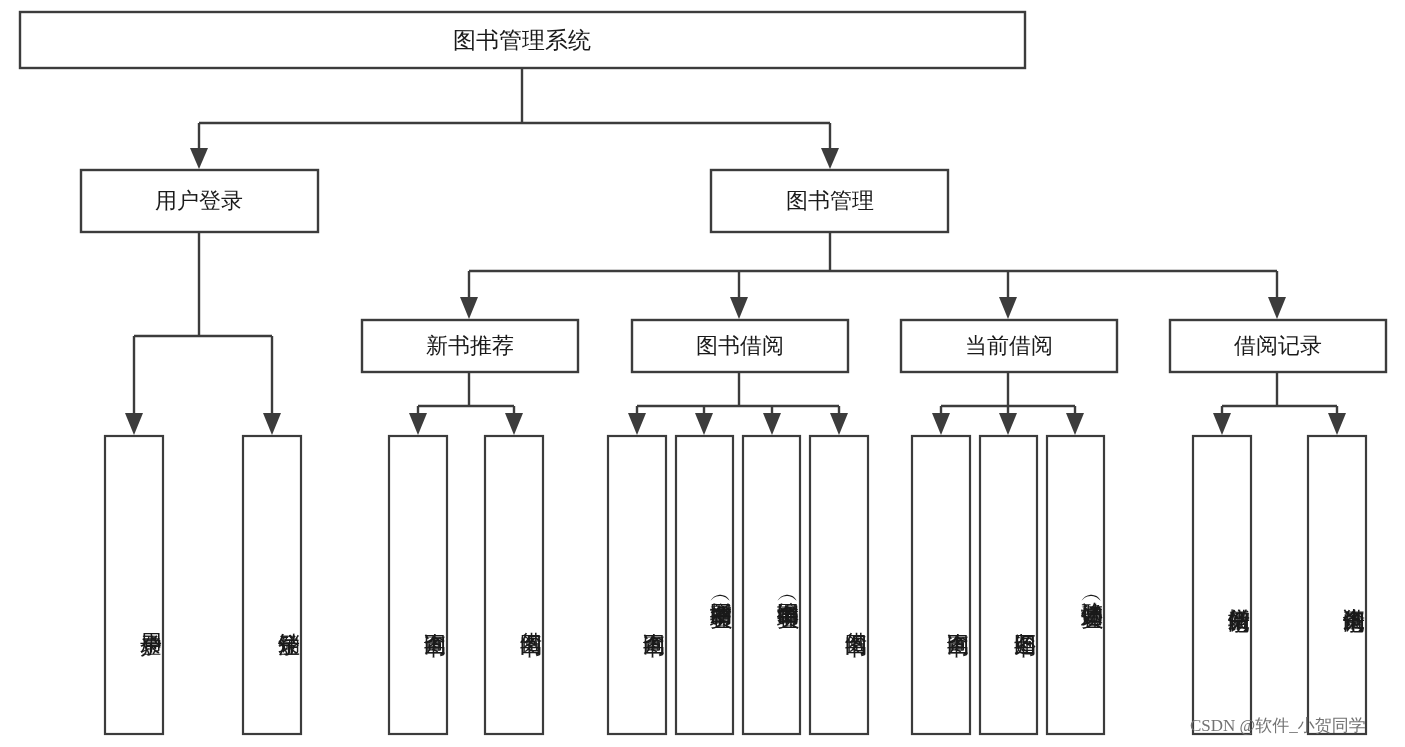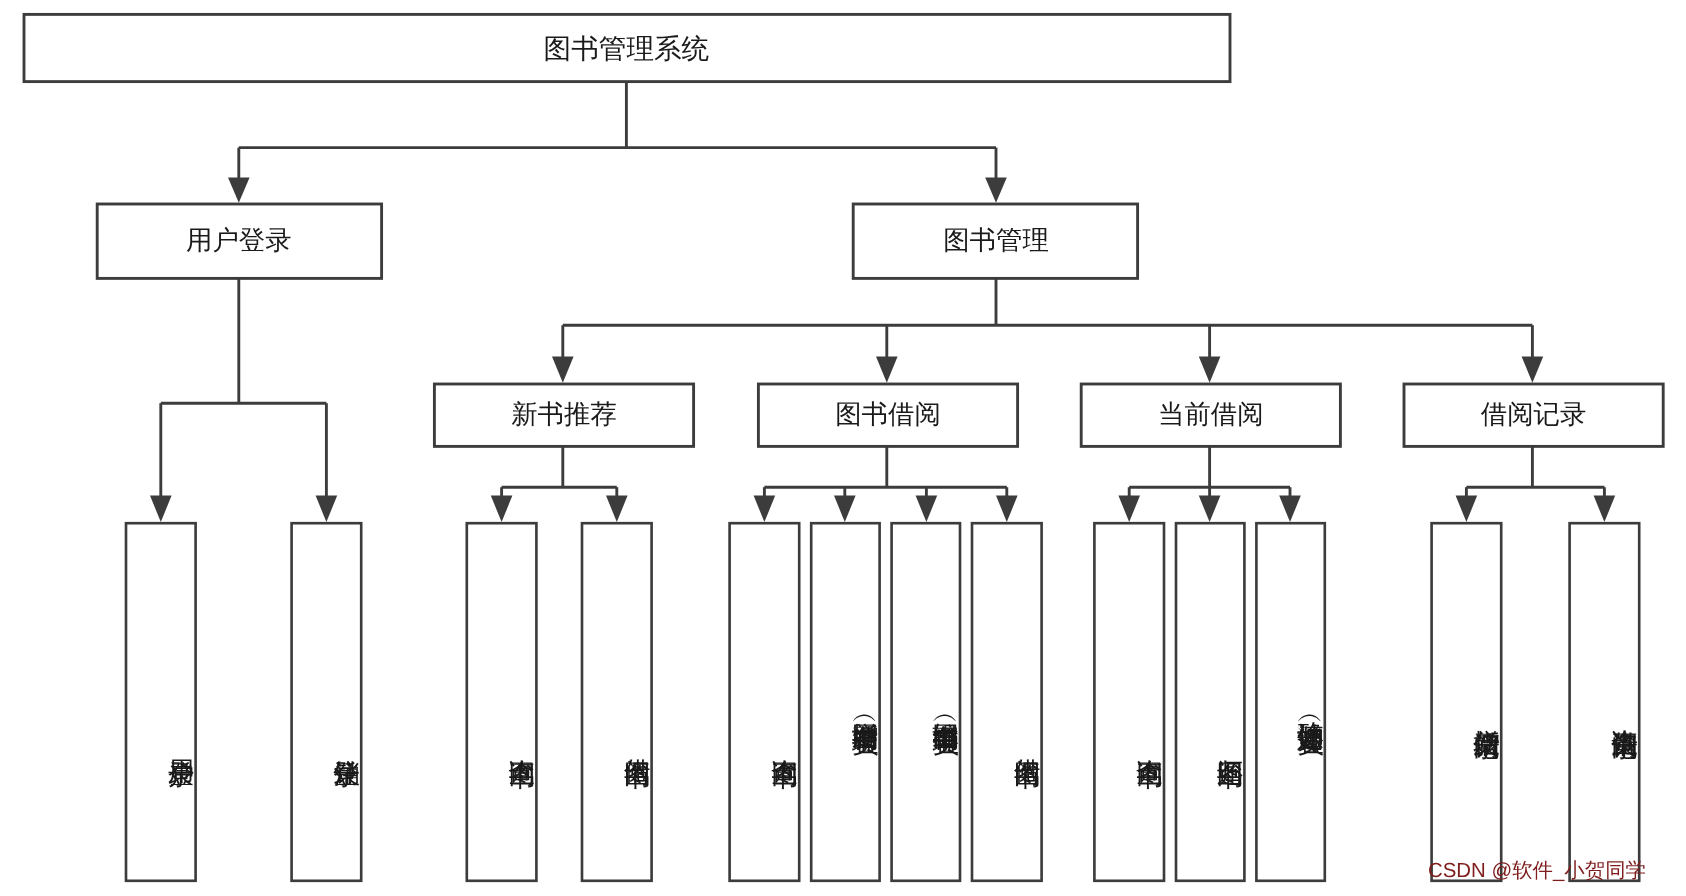--- a/index.html
+++ b/index.html
@@ -77,23 +77,23 @@
     align-items: flex-start;
     justify-content: center;
     text-align: center;
     pointer-events: none;
     user-select: none;
   }
   .watermark {
     position: absolute;
     left: 1190px;
     top: 714px;
-    font-family: Liberation Sans, sans-serif;
+    font-family: Liberation Serif, serif;
     font-size: 17px;
-    color: #7f1d1d;
+    color: #737373;
     white-space: nowrap;
     user-select: none;
   }
 </style>
 </head>
 <body>
 
 <div id="diagram-root">
 
   <svg id="chart-svg" viewBox="0 0 1405 747">

